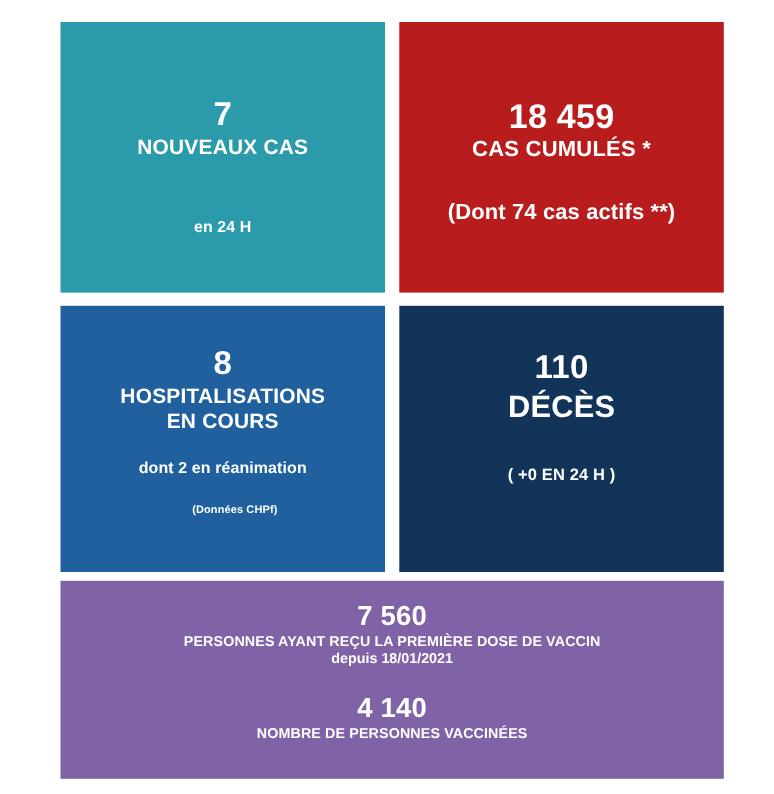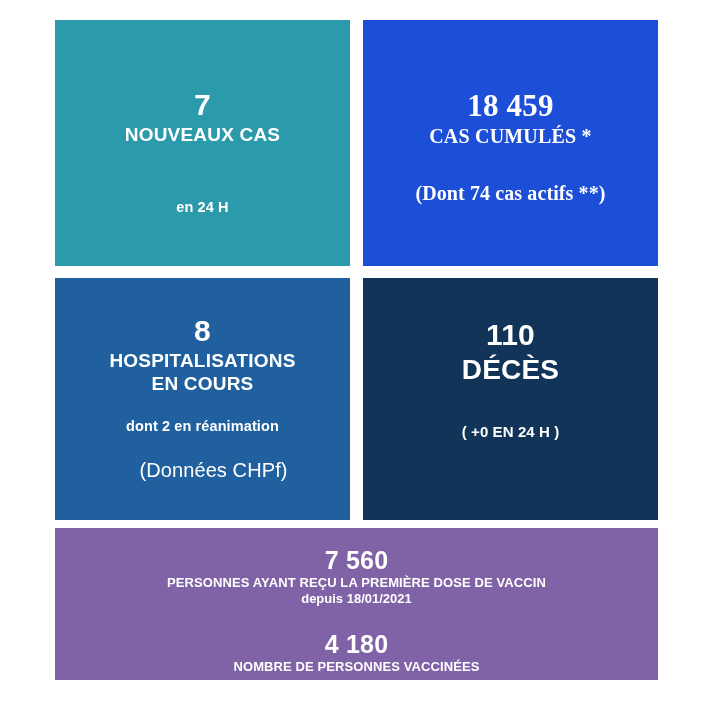--- a/index.html
+++ b/index.html
@@ -71,22 +71,22 @@
   }
 
   .tile-note {
     font-size: 14.5px;
     font-weight: bold;
     line-height: 1.25;
     letter-spacing: 0.1px;
   }
 
   .tile-note2 {
-    font-size: 20px;
-    font-weight: normal;
+    font-size: 10px;
+    font-weight: bold;
     line-height: 1.25;
     letter-spacing: 0.1px;
     padding-left: 22px;
   }
 
   
   #tile-new-cases    .tile-inner { padding-top: 68px; }
   #tile-new-cases    .tile-note  { margin-top: 52px; }
 
   #tile-total-cases  .tile-inner { padding-top: 68px; }
@@ -103,21 +103,21 @@
   #tile-deaths       .tile-value { font-size: 30px; }
   #tile-deaths       .tile-label { font-size: 28px; text-align: center; }
   #tile-deaths       .tile-note  { margin-top: 36px; font-size: 15px; }
 
   
   .vaccine-panel {
     position: absolute;
     left: 55px;
     top: 528px;
     width: 603px;
-    height: 152px;
+    height: 180px;
     background: #8062a6;
     color: #ffffff;
     text-align: center;
     box-sizing: border-box;
     padding-top: 17px;
     overflow: hidden;
   }
 
   .vax-block { width: 100%; }
 
@@ -152,21 +152,21 @@
   <div class="tile-grid">
 
     <div class="tile" id="tile-new-cases" style="background: rgb(43, 155, 171);">
       <div class="tile-inner">
         <div class="tile-value">7</div>
         <div class="tile-label">NOUVEAUX CAS</div>
         <div class="tile-note">en 24 H</div>
       </div>
     </div>
 
-    <div class="tile" id="tile-total-cases" style="background: #1d4ed8; font-family: Liberation Serif, serif;">
+    <div class="tile" id="tile-total-cases" style="background: #b91c1c;">
       <div class="tile-inner">
         <div class="tile-value">18 459</div>
         <div class="tile-label">CAS CUMULÉS *</div>
         <div class="tile-note">(Dont 74 cas actifs **)</div>
       </div>
     </div>
 
     <div class="tile" id="tile-hospital" style="background: rgb(32, 96, 159);">
       <div class="tile-inner">
         <div class="tile-value">8</div>
@@ -189,19 +189,19 @@
 
   <div class="vaccine-panel" style="background: rgb(128, 98, 166);">
 
     <div class="vax-block" id="vax-block-first">
       <div class="vax-value">7 560</div>
       <div class="vax-label">PERSONNES AYANT REÇU LA PREMIÈRE DOSE DE VACCIN</div>
       <div class="vax-sub">depuis 18/01/2021</div>
     </div>
 
     <div class="vax-block" id="vax-block-second">
-      <div class="vax-value">4 180</div>
+      <div class="vax-value">4 140</div>
       <div class="vax-label">NOMBRE DE PERSONNES VACCINÉES</div>
     </div>
 
   </div>
 
 </div>
 
 </body></html>

